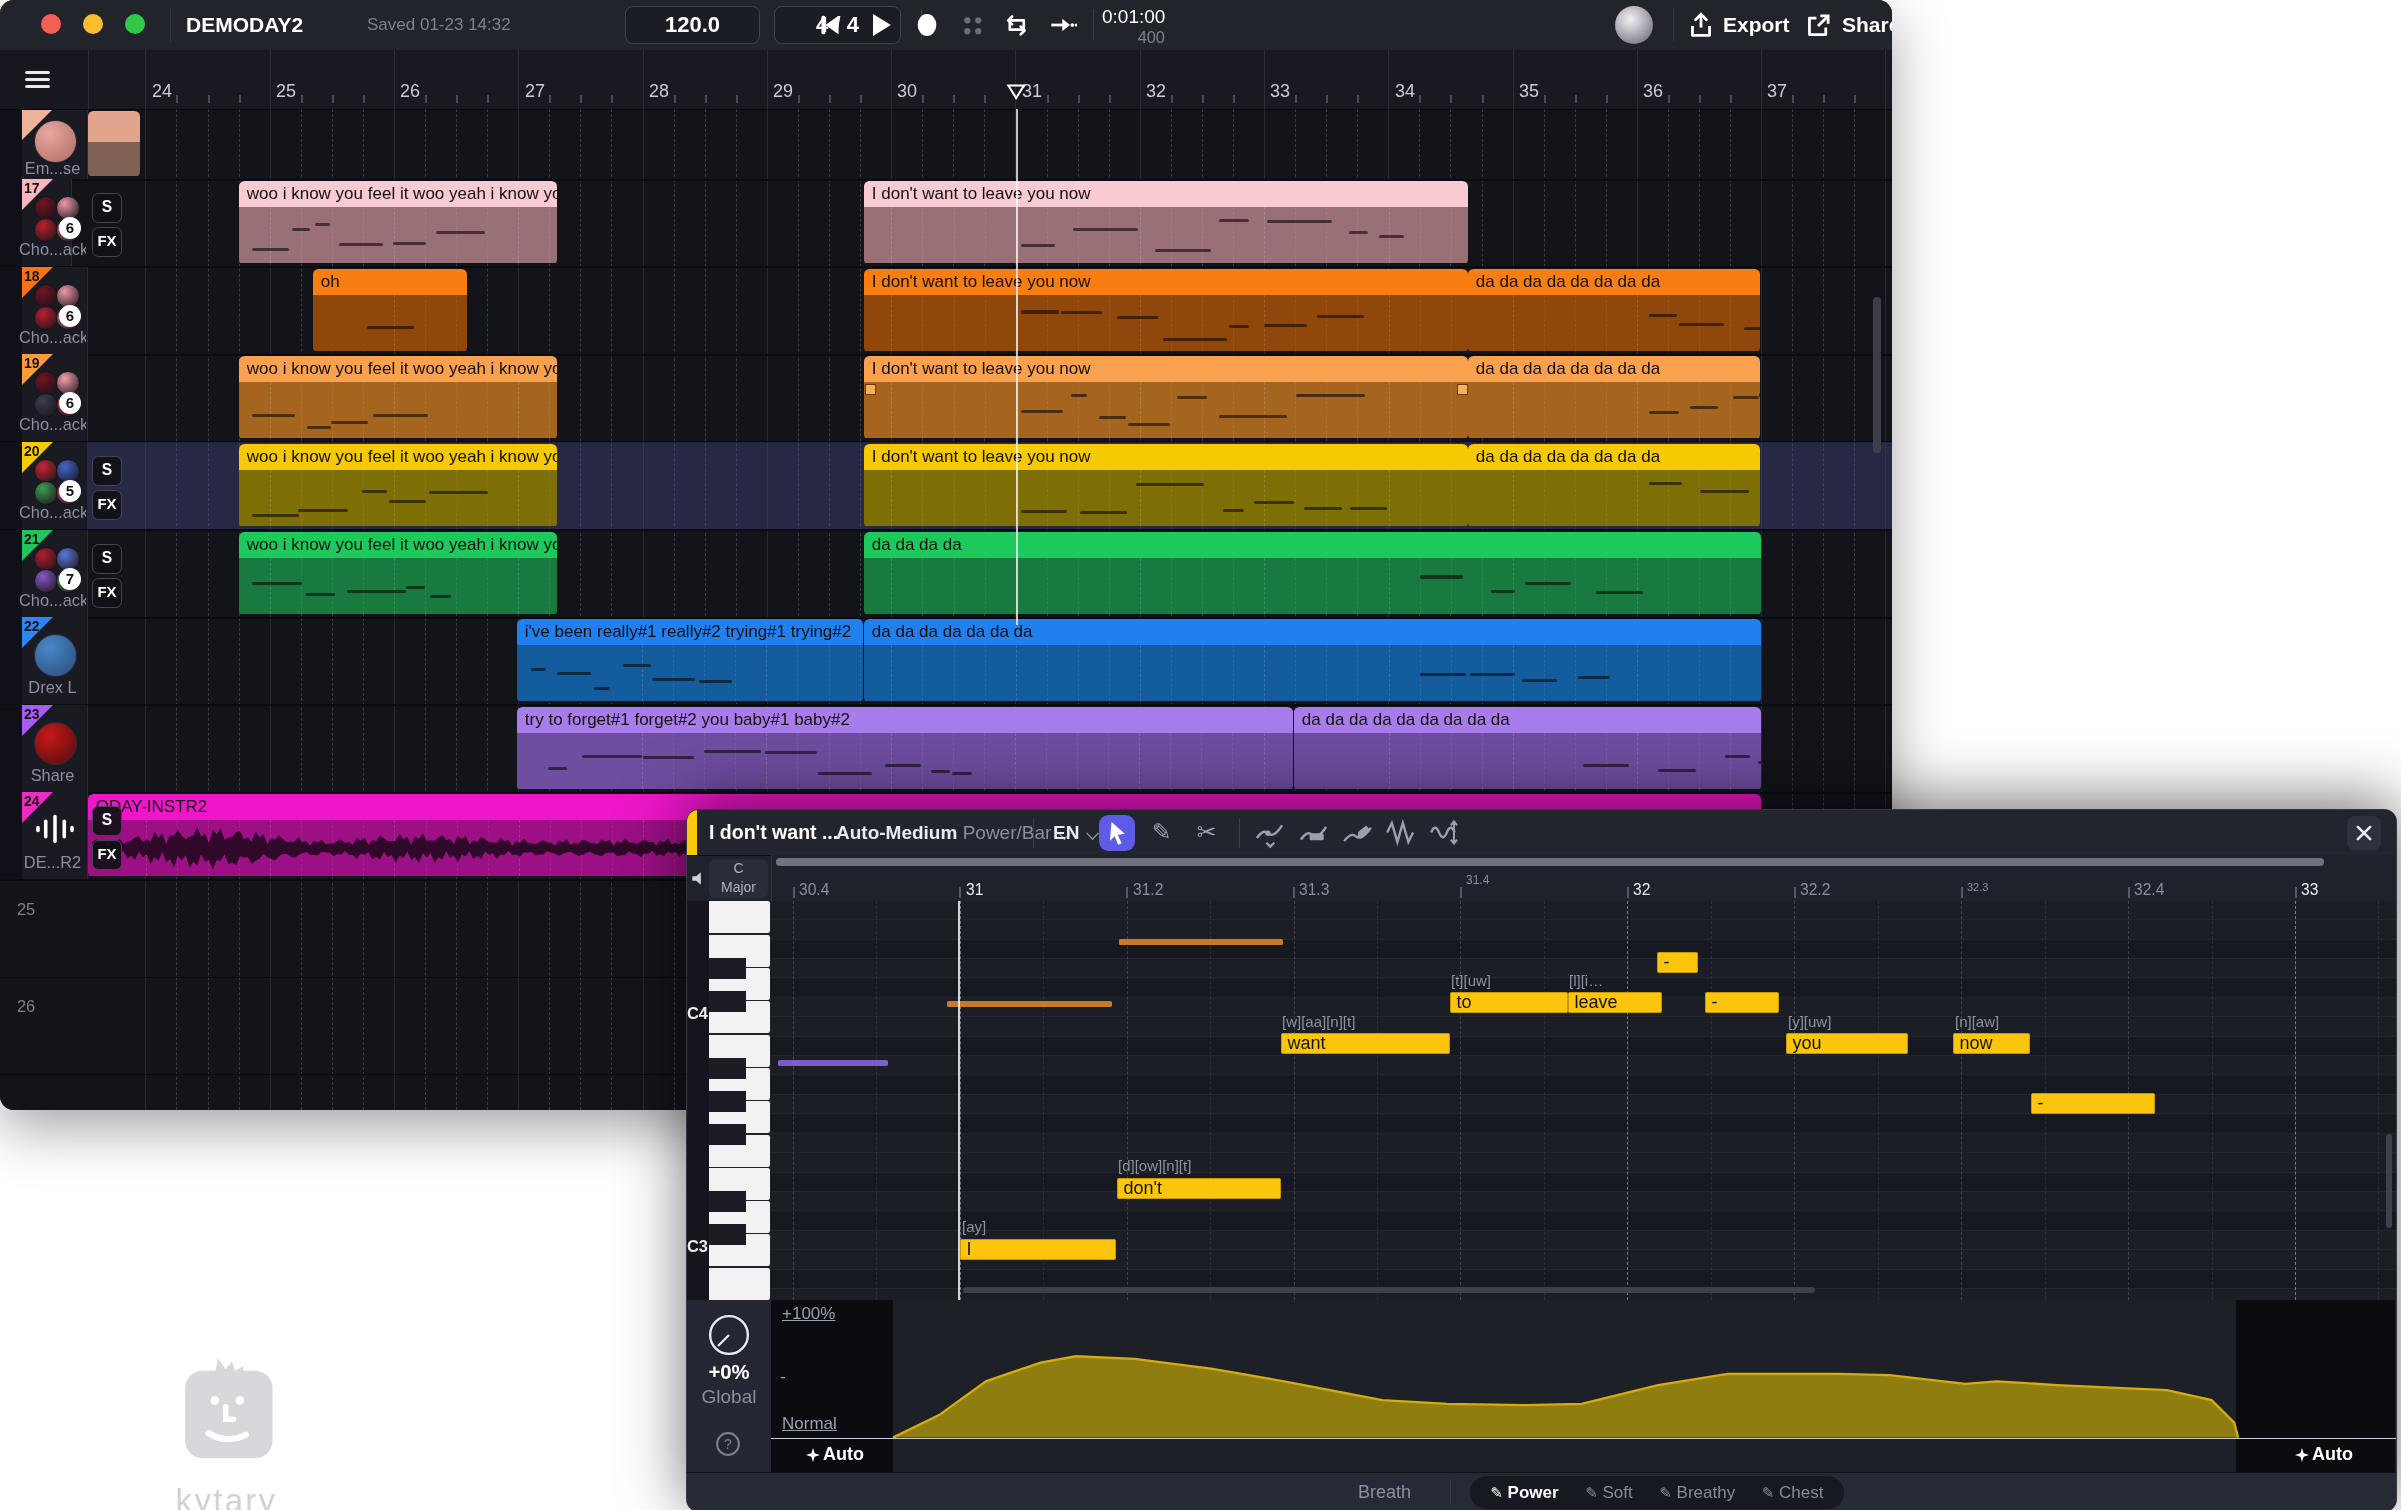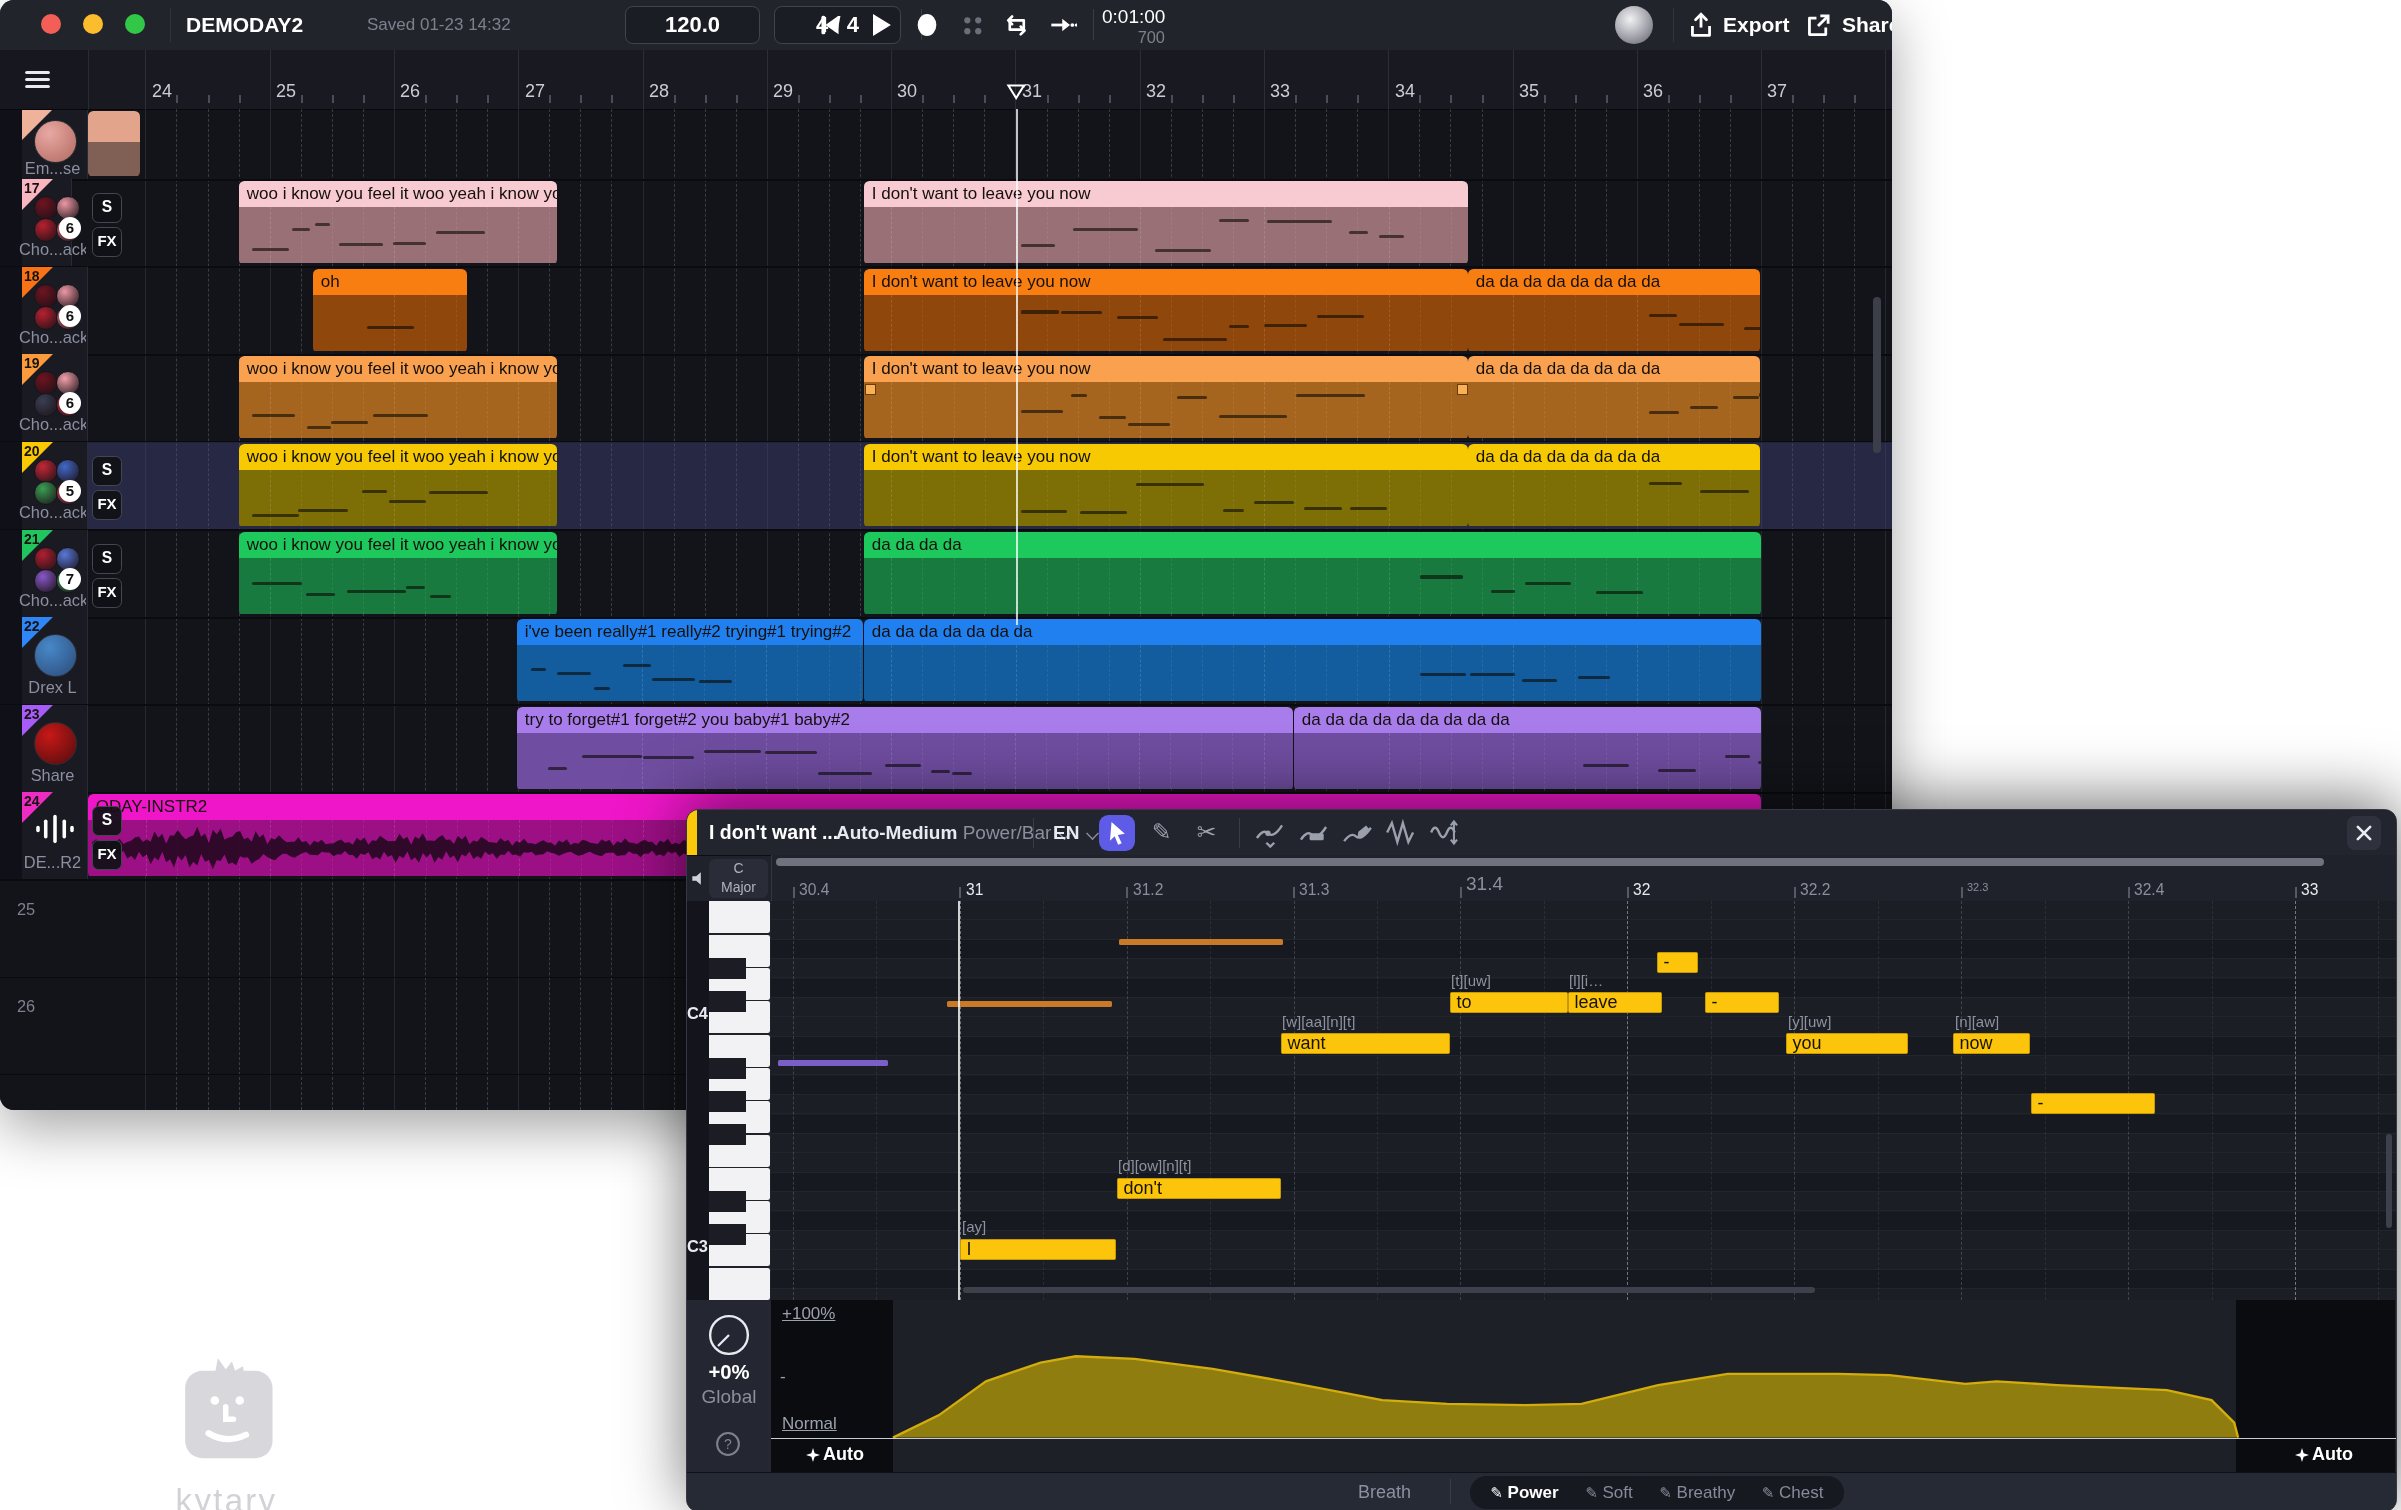--- a/index.html
+++ b/index.html
@@ -89,21 +89,21 @@
           <path d="M24 30 l5-5 -5-5" fill="none" stroke="#fff" stroke-width="3.4" stroke-linecap="round" stroke-linejoin="round"></path>
         </svg>
       <svg class="ticon" style="left:1049px;" viewBox="0 0 36 36">
           <path d="M3 18 h17" stroke="#fff" stroke-width="3.6"></path>
           <path d="M17 10 L27 18 L17 26 Z" fill="#fff"></path>
           <circle cx="30" cy="18" r="2.4" fill="#fff"></circle>
           <circle cx="35" cy="18" r="2.0" fill="#fff"></circle>
         </svg>
       <div class="tb-sep" style="left:1093px;"></div>
       <div class="abs" style="left:1102px;top:6.3px;width:63px;text-align:right;color:#fff;font-size:19px;font-weight:400;">0:01:00</div>
-      <div class="abs" style="left:1102px;top:28px;width:63px;text-align:right;color:#7d818d;font-size:16.4px;">700</div>
+      <div class="abs" style="left:1102px;top:28px;width:63px;text-align:right;color:#7d818d;font-size:16.4px;">400</div>
 
       <div class="abs" style="left:1615px;top:6.3px;width:38px;height:38px;border-radius:50%;background:radial-gradient(circle at 40% 35%,#f2f2f4,#9a9aa4 60%,#5a5a64);"></div>
       <div class="abs" style="left:1673px;top:7.8px;width:0.8px;height:34px;background:#32343d;"></div>
       <svg class="ticon" style="left:1687px;top:11.7px;" viewBox="0 0 36 36">
           <path d="M18 4 v16" stroke="#fff" stroke-width="3.6"></path>
           <path d="M11 10 L18 3 L25 10" fill="none" stroke="#fff" stroke-width="3.6" stroke-linecap="round"></path>
           <path d="M7 18 v12 h22 v-12" fill="none" stroke="#fff" stroke-width="3.6" stroke-linejoin="round"></path>
         </svg>
       <div class="tb-right-btn" style="left:1723px;">Export</div>
       <svg class="ticon" style="left:1804px;top:11.7px;" viewBox="0 0 36 36">
@@ -949,21 +949,21 @@
         <div class="abs" style="left: 89px; top: 48px; width: 1548px; height: 7.8px; background: rgb(112, 115, 126); border-radius: 3.9px;"></div>
         <div class="abs" style="left: 106px; top: 77px; width: 1.6px; height: 11px; background: rgb(86, 90, 102);"></div>
         <div class="abs" style="left: 112px; top: 71px; color: rgb(139, 143, 156); font-size: 15.6px;">30.4</div>
         <div class="abs" style="left: 272px; top: 77px; width: 1.6px; height: 11px; background: rgb(86, 90, 102);"></div>
         <div class="abs" style="left: 279px; top: 71px; color: rgb(232, 234, 240); font-size: 15.6px;">31</div>
         <div class="abs" style="left: 439px; top: 77px; width: 1.6px; height: 11px; background: rgb(86, 90, 102);"></div>
         <div class="abs" style="left: 446px; top: 71px; color: rgb(139, 143, 156); font-size: 15.6px;">31.2</div>
         <div class="abs" style="left: 606px; top: 77px; width: 1.6px; height: 11px; background: rgb(86, 90, 102);"></div>
         <div class="abs" style="left: 612px; top: 71px; color: rgb(139, 143, 156); font-size: 15.6px;">31.3</div>
         <div class="abs" style="left: 773px; top: 77px; width: 1.6px; height: 11px; background: rgb(86, 90, 102);"></div>
-        <div class="abs" style="left: 779px; top: 63px; color: rgb(139, 143, 156); font-size: 19px;">31.4</div>
+        <div class="abs" style="left: 779px; top: 63px; color: rgb(139, 143, 156); font-size: 12px;">31.4</div>
         <div class="abs" style="left: 940px; top: 77px; width: 1.6px; height: 11px; background: rgb(86, 90, 102);"></div>
         <div class="abs" style="left: 946px; top: 71px; color: rgb(232, 234, 240); font-size: 15.6px;">32</div>
         <div class="abs" style="left: 1107px; top: 77px; width: 1.6px; height: 11px; background: rgb(86, 90, 102);"></div>
         <div class="abs" style="left: 1113px; top: 71px; color: rgb(139, 143, 156); font-size: 15.6px;">32.2</div>
         <div class="abs" style="left: 1274px; top: 77px; width: 1.6px; height: 11px; background: rgb(86, 90, 102);"></div>
         <div class="abs" style="left: 1280px; top: 71px; color: rgb(139, 143, 156); font-size: 11px;">32.3</div>
         <div class="abs" style="left: 1441px; top: 77px; width: 1.6px; height: 11px; background: rgb(86, 90, 102);"></div>
         <div class="abs" style="left: 1447px; top: 71px; color: rgb(139, 143, 156); font-size: 15.6px;">32.4</div>
         <div class="abs" style="left: 1608px; top: 77px; width: 1.6px; height: 11px; background: rgb(86, 90, 102);"></div>
         <div class="abs" style="left: 1614px; top: 71px; color: rgb(232, 234, 240); font-size: 15.6px;">33</div>

